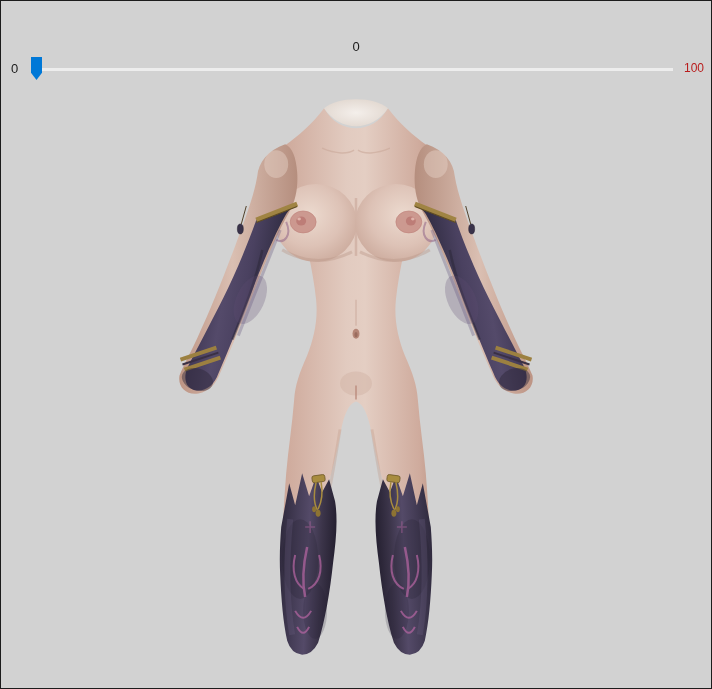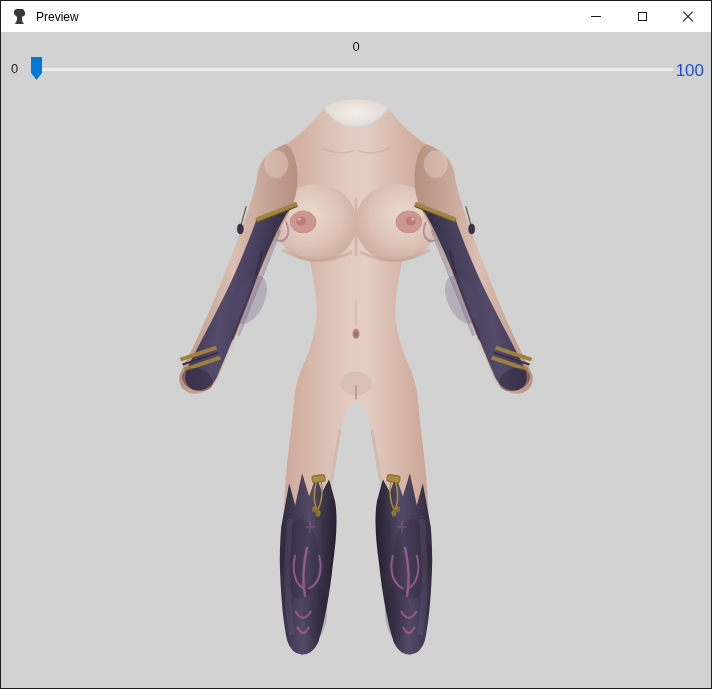--- a/index.html
+++ b/index.html
@@ -26,52 +26,35 @@
     width:14px;height:1.2px;background:#1a1a1a;}
   .ic-close::before{transform:rotate(45deg);}
   .ic-close::after{transform:rotate(-45deg);}
   
   .client{position:absolute;top:31px;left:0;right:0;bottom:0;background:var(--vpbg);}
   
   .slider-strip{position:absolute;top:0;left:0;right:0;height:56px;}
   .slider-value{position:absolute;top:7px;left:0;right:0;text-align:center;
     font-size:13px;color:#1a1a1a;}
   .slider-min{position:absolute;top:29px;left:10px;font-size:13px;color:#1a1a1a;}
-  .slider-max{position:absolute;top:29px;right:7px;font-size:17px;color:#1d4ed8;}
+  .slider-max{position:absolute;top:29px;right:7px;font-size:12px;color:#b91c1c;}
   .slider-track{position:absolute;top:36px;left:34px;width:638px;height:3px;
     background:var(--track);}
   .slider-thumb{position:absolute;top:25px;left:30px;width:11px;height:23px;
     background:var(--accent);
     clip-path:polygon(0 0,100% 0,100% 68%,50% 100%,0 68%);}
   
   .viewport{position:absolute;top:56px;left:0;right:0;bottom:0;background:var(--vpbg);}
   .viewport svg{display:block;width:100%;height:100%;}
 </style>
 </head>
 <body>
 
 <div class="window">
 
-  <div class="titlebar">
-    <svg class="app-icon" viewBox="0 0 15 17">
-      <path d="M4 1 L11 1 L13 4 L13 7 L10 9 L10 13 L12 16 L3 16 L5 12 L5 9 L2 6 L2 3 Z" fill="#3a3a3a"></path>
-    </svg>
-    <span class="title-text">Preview</span>
-    <div class="ctl-group">
-      <button class="ctl">
-        <span class="ic-min"></span>
-      </button>
-      <button class="ctl">
-        <span class="ic-max"></span>
-      </button>
-      <button class="ctl">
-        <span class="ic-close"></span>
-      </button>
-    </div>
-  </div>
 
   <div class="client">
 
     <div class="slider-strip">
       <div class="slider-value">0</div>
       <div class="slider-min">0</div>
       <div class="slider-track"></div>
       <div class="slider-thumb"></div>
       <div class="slider-max">100</div>
     </div>

